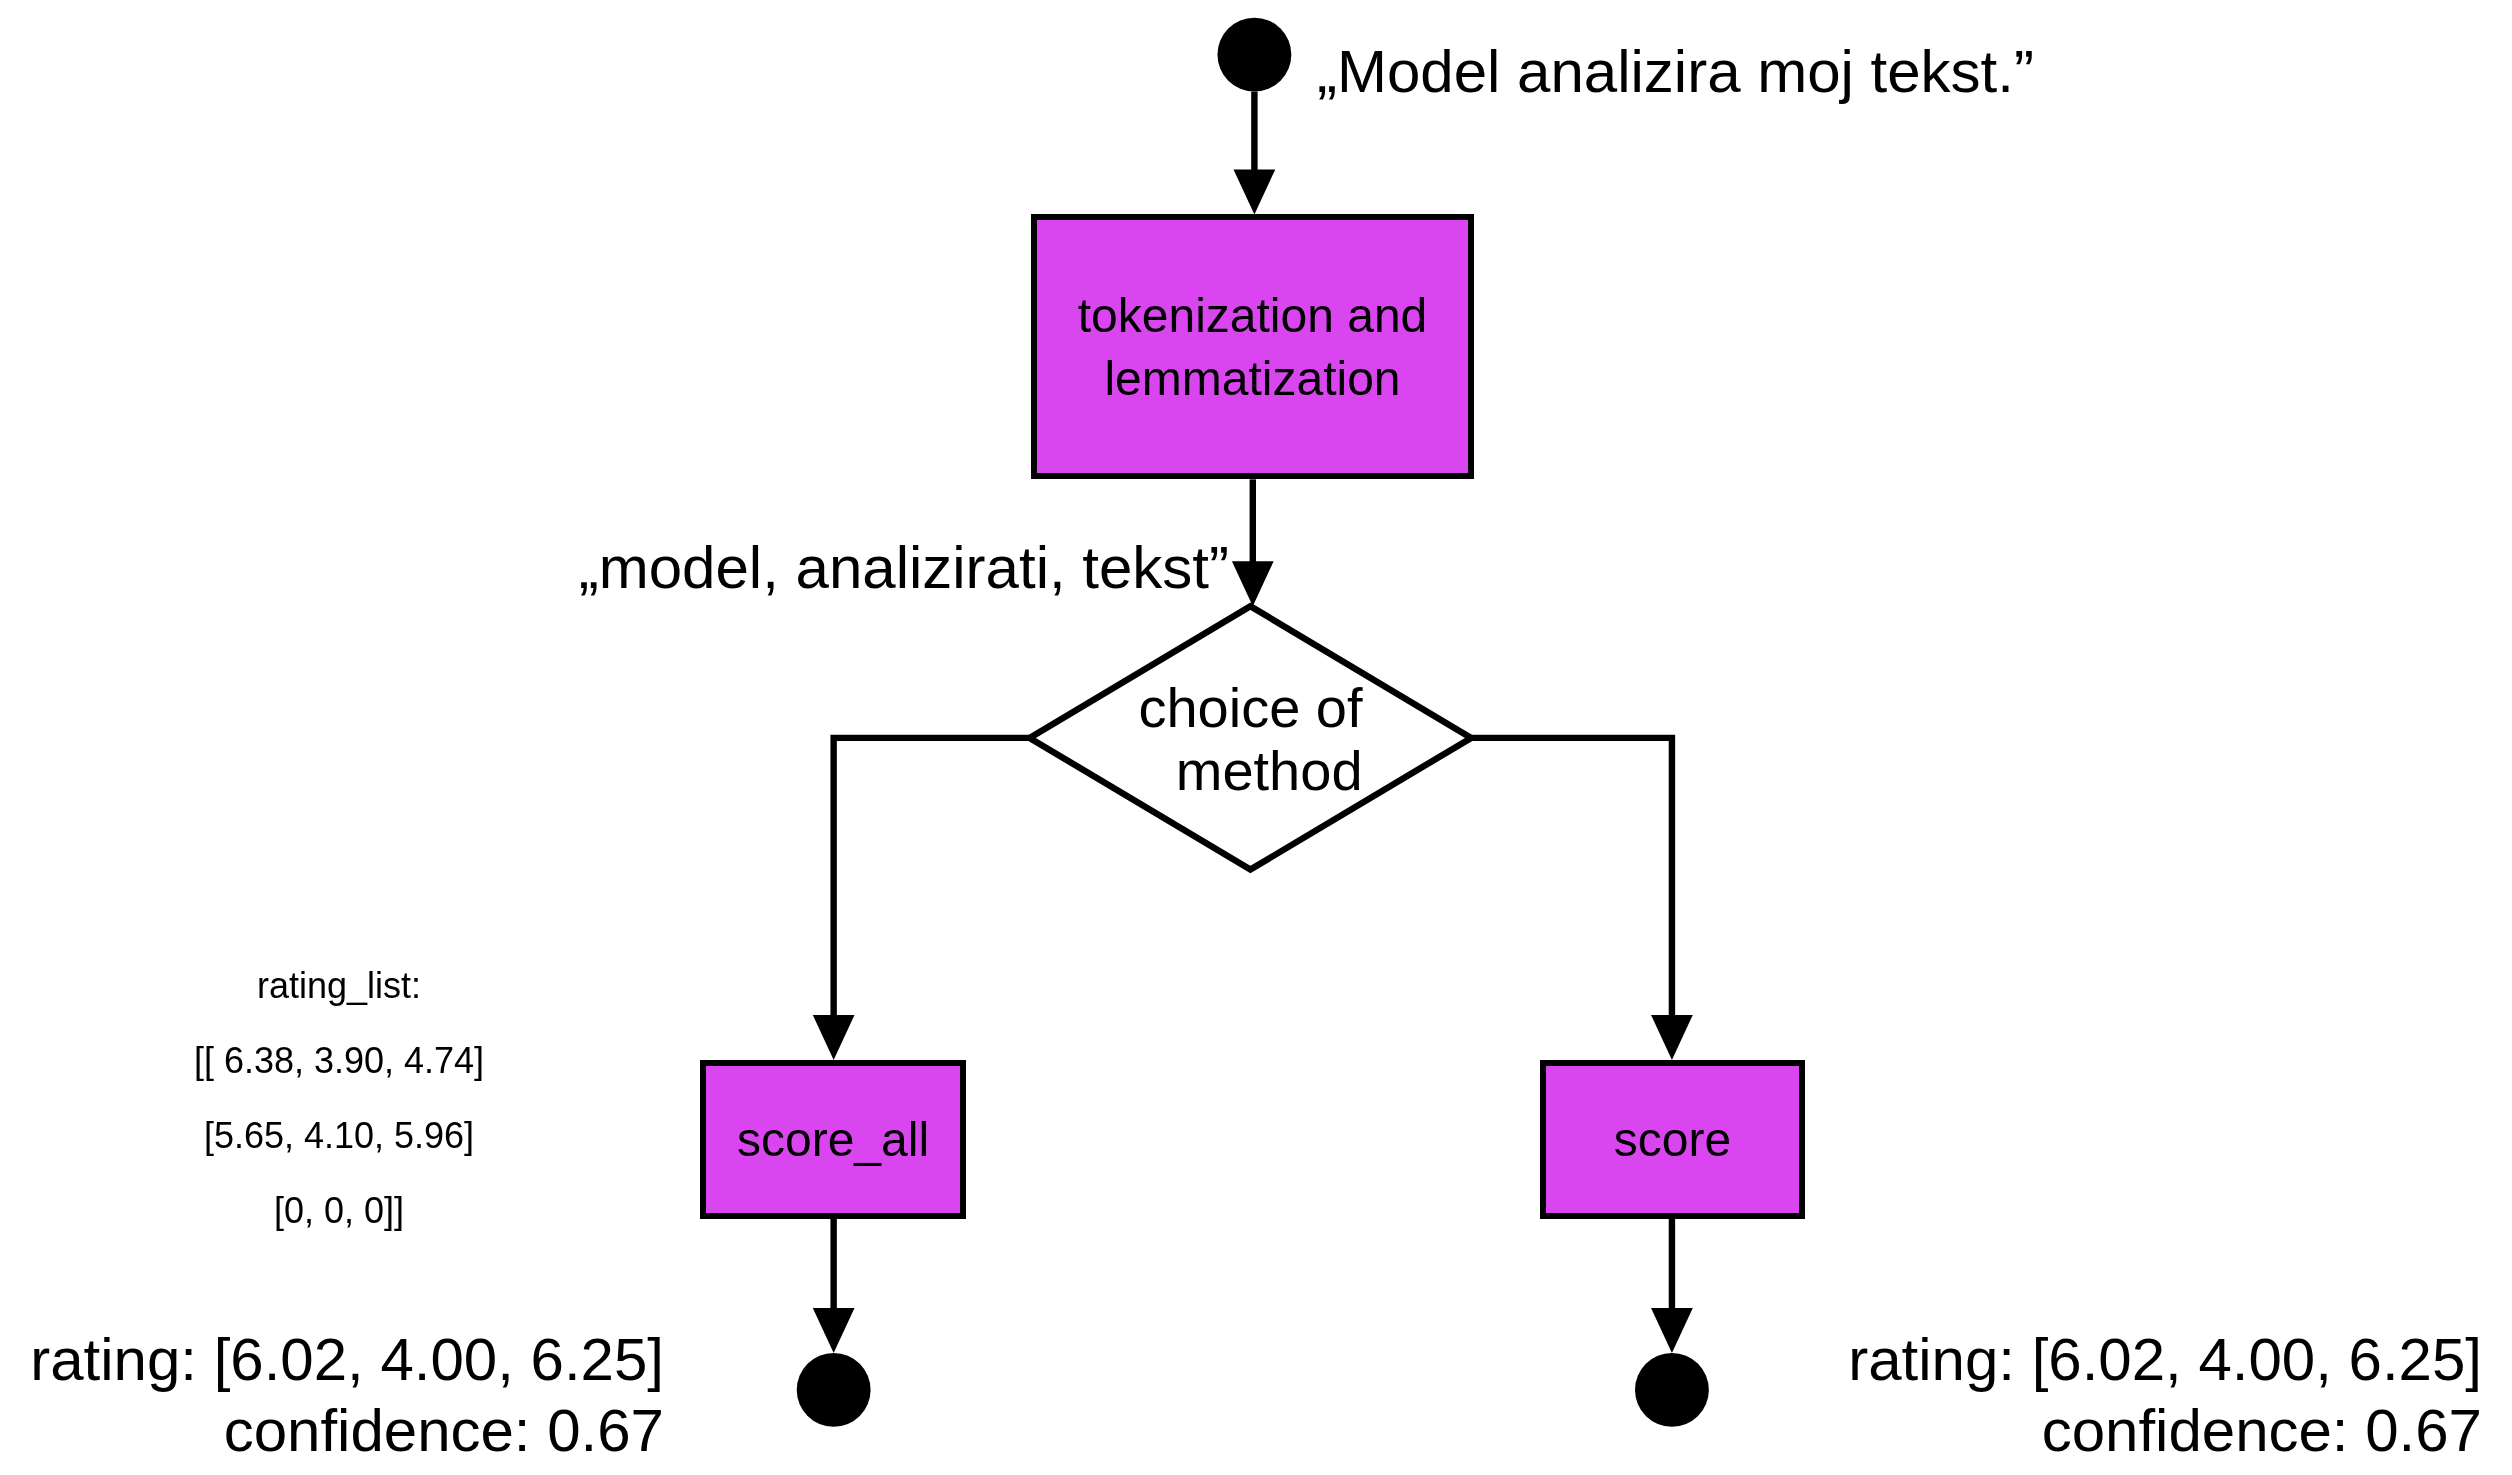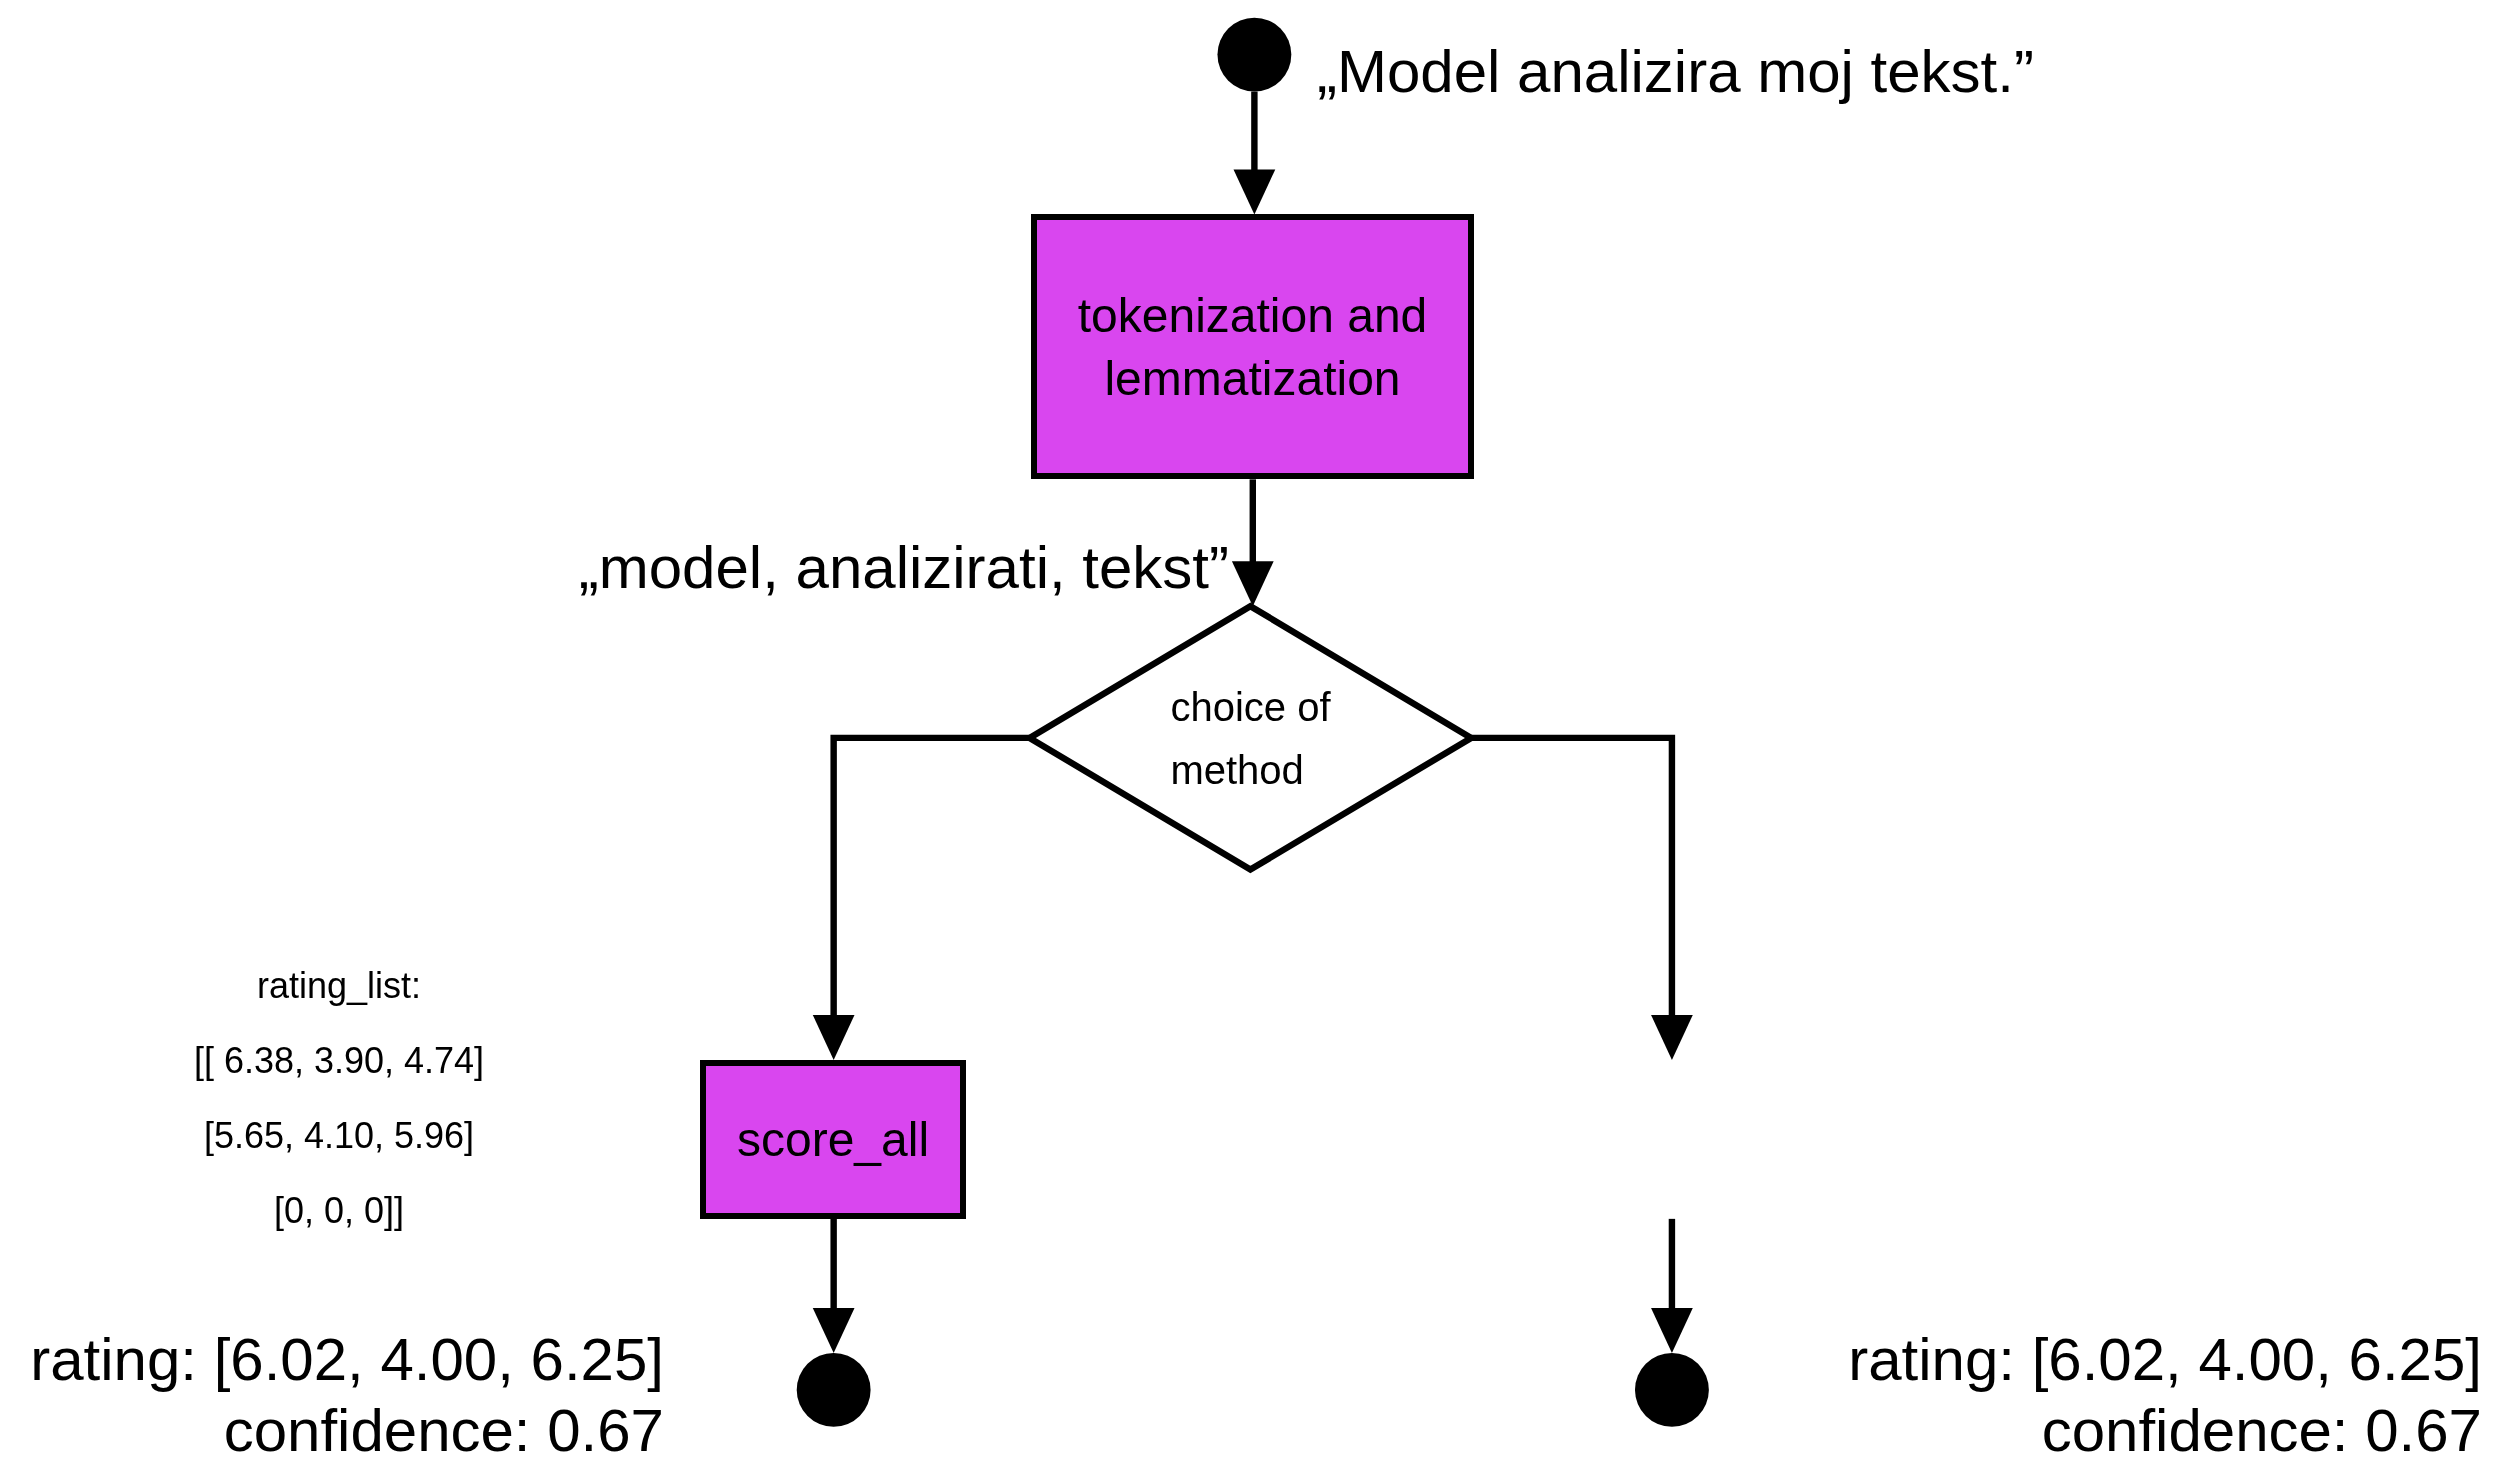--- a/index.html
+++ b/index.html
@@ -35,22 +35,22 @@
     line-height: 63px;
     white-space: pre-line;
   }
   .node-tokenization { left: 1031px; top: 214px; width: 443px; height: 265px; }
   .node-score-all    { left: 700px;  top: 1060px; width: 266px; height: 159px; }
   .node-score        { left: 1540px; top: 1060px; width: 265px; height: 159px; }
   .diamond-label {
     position: absolute;
     left: 1110px; top: 670px; width: 281px; height: 137px;
     display: flex; align-items: center; justify-content: center;
-    text-align: left;
-    font-size: 40px; line-height: 63px;
+    text-align: right;
+    font-size: 56px; line-height: 63px;
     white-space: pre-line;
   }
   .annotation { position: absolute; }
   .top-input {
     left: 1317px; top: 32px;
     font-size: 60px; line-height: 80px;
     white-space: nowrap;
   }
   .lemma {
     left: 394px; top: 530px; width: 835px;
@@ -113,20 +113,23 @@
 
   <div class="annotation lemma">„model, analizirati, tekst”</div>
 
   <div class="diamond-label">choice of
 method</div>
 
   <div class="node node-score-all">
     <span>score_all</span>
   </div>
 
+  <div class="node node-score">
+    <span>score</span>
+  </div>
 
   <div class="annotation rating-list">
     <div>rating_list:</div>
     <div>[[ 6.38, 3.90, 4.74]</div>
     <div>[5.65, 4.10, 5.96]</div>
     <div>[0, 0, 0]]</div>
   </div>
 
   <div class="annotation result-block result-left">
     <div>rating: [6.02, 4.00, 6.25]</div>

